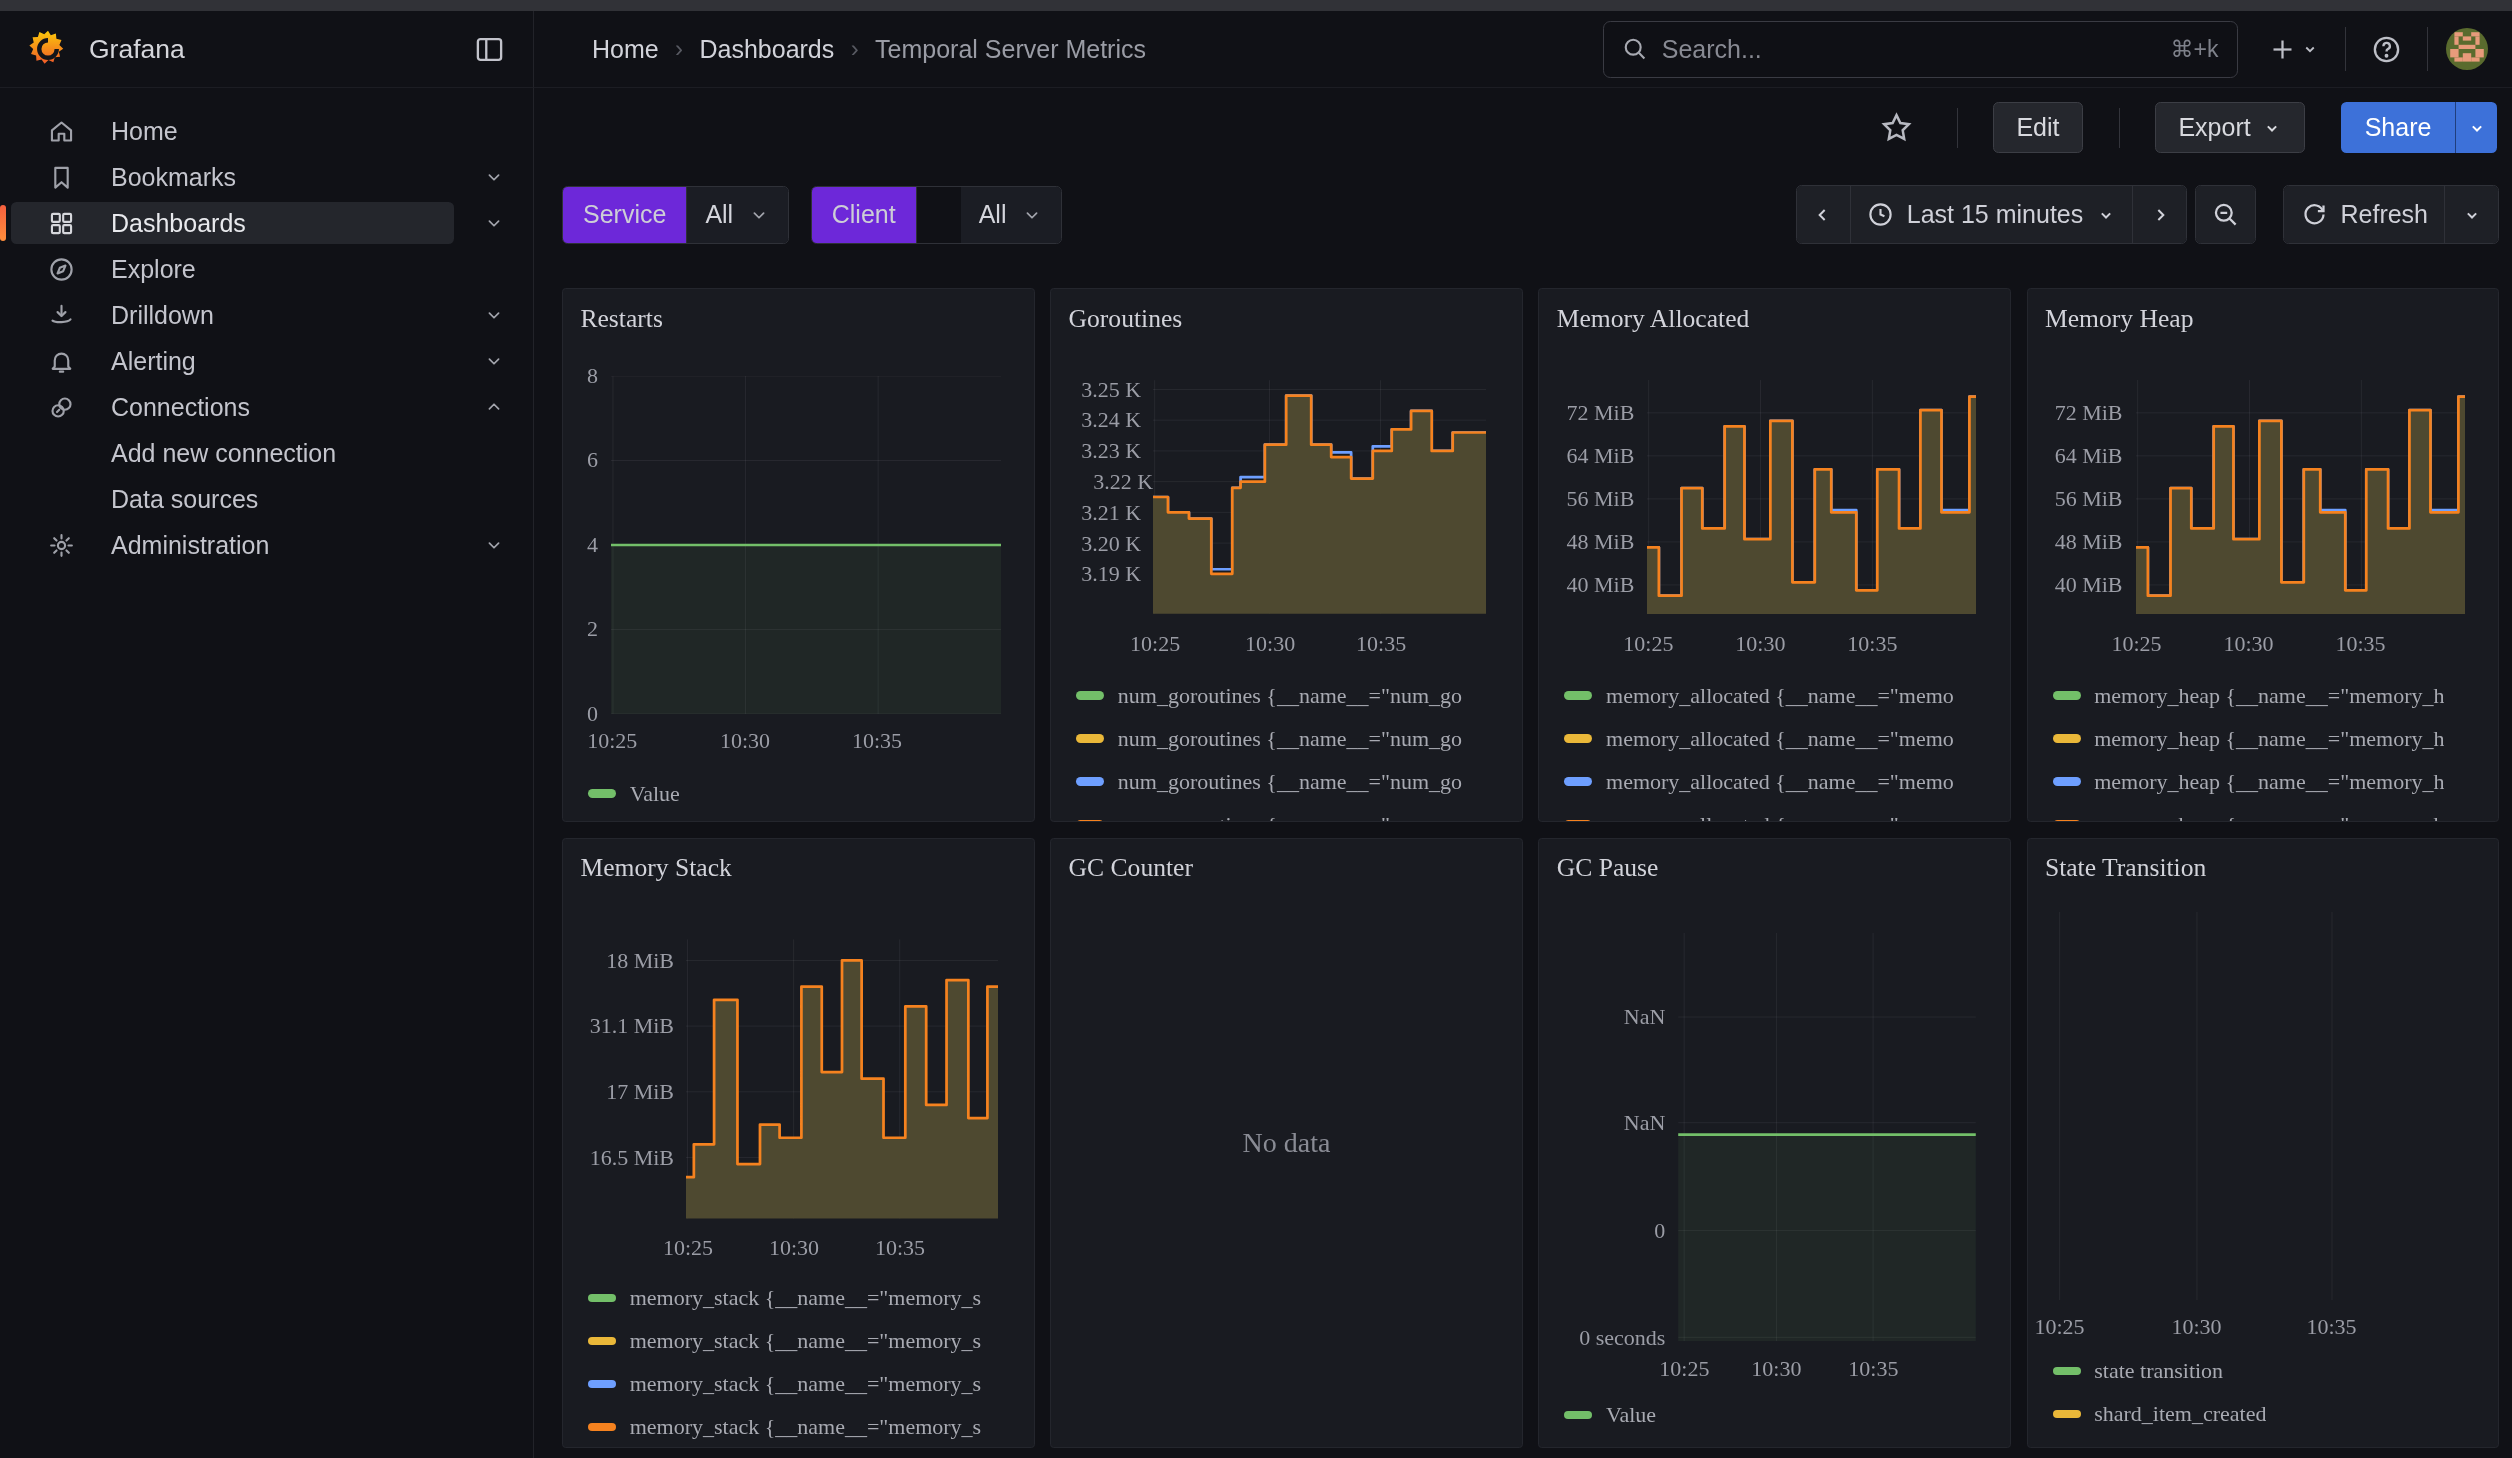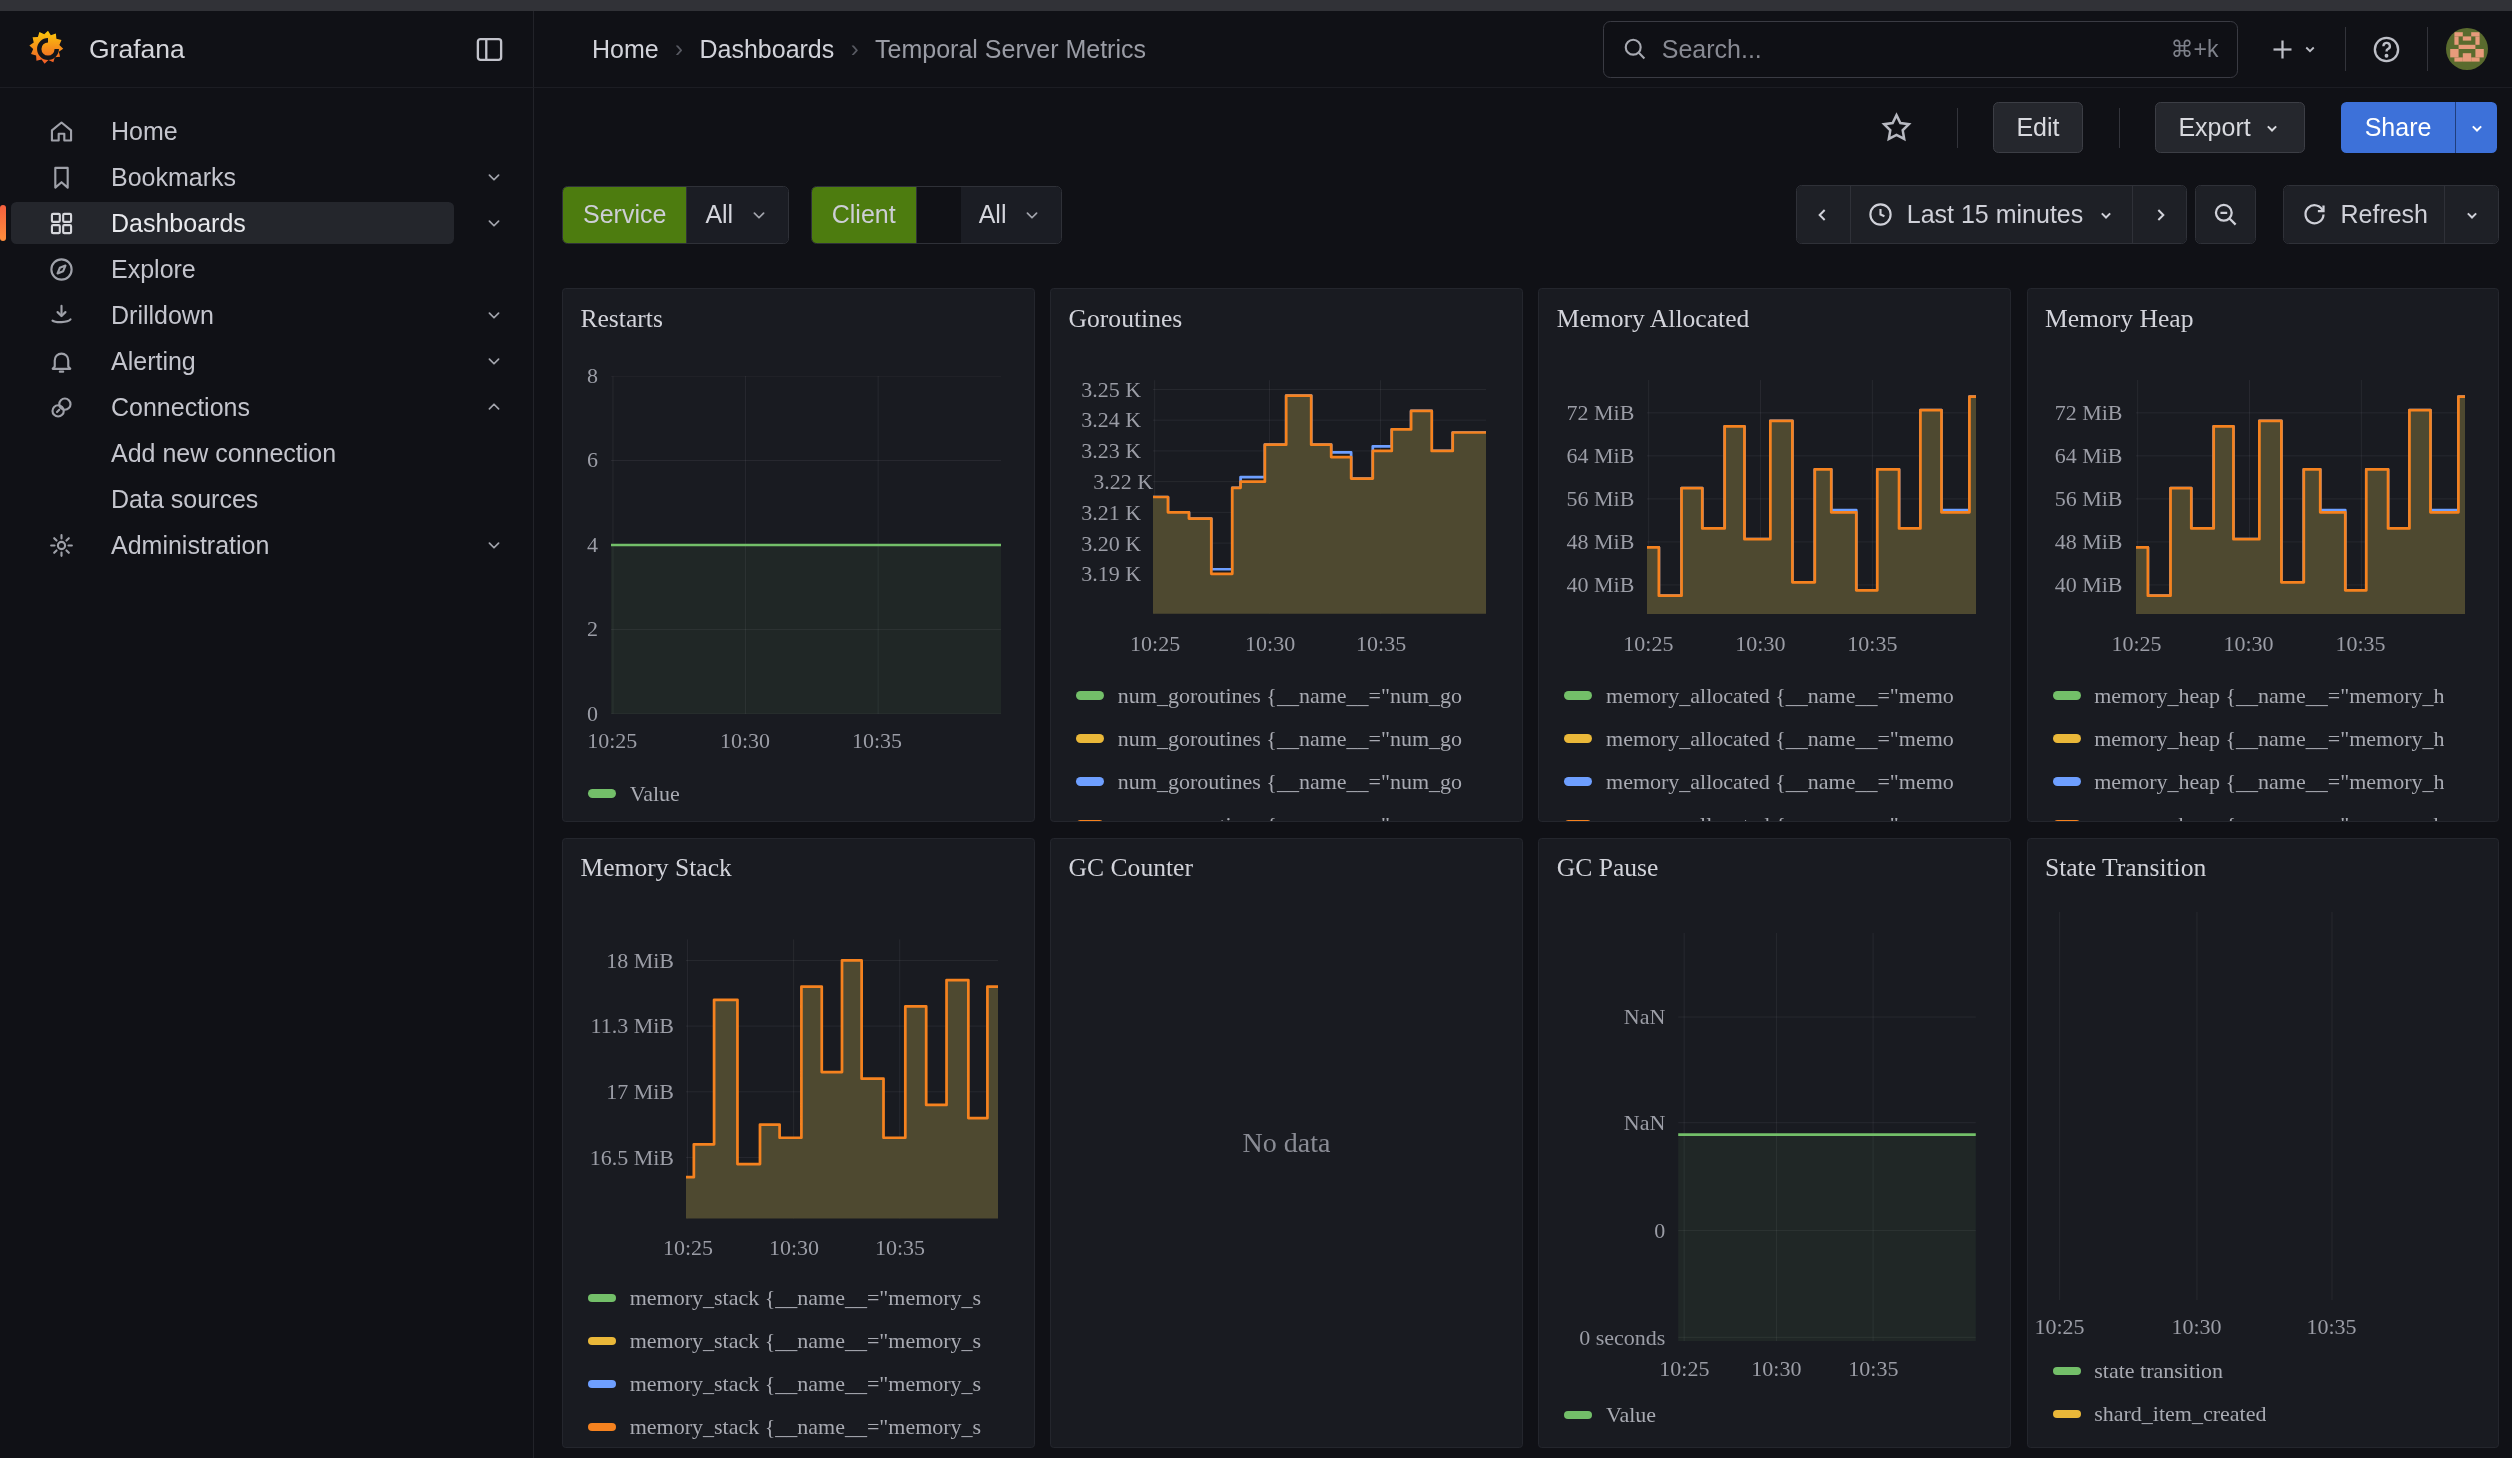--- a/index.html
+++ b/index.html
@@ -58,21 +58,21 @@
     font-size:25px; color:#D8D9DE; cursor:pointer; }
   .btn-split { display:flex; height:51px; border-radius:5.5px; overflow:hidden; }
   .btn-split .main-part { background:#3D71D9; color:#FFFFFF; font-size:25px; font-weight:500;
     display:flex; align-items:center; padding:12px 24px; cursor:pointer; }
   .btn-split .chev-part { background:#3D71D9; width:42px; display:flex; align-items:center;
     justify-content:center; color:#fff; border-left:0.9px solid rgba(10,20,50,0.55); cursor:pointer; }
   .content { flex:1; padding:18px 12.8px 0 28px; overflow:hidden; }
   .filter-bar { display:flex; align-items:center; }
   .pill { display:flex; height:58px; border:0.9px solid #2F3138; border-radius:5.5px; overflow:hidden; }
   .pill + .pill { margin-left:22px;gap:44px; }
-  .pill .plabel { background:#4d7c0f; display:flex; align-items:center; padding:0 20px;
+  .pill .plabel { background:#6d28d9; display:flex; align-items:center; padding:0 20px;
     font-size:25px; color:#CDCED6; border-right:0.9px solid #2F3138; }
   .pill .pvalue { background:#1B1D24; display:flex; align-items:center; gap:14.6px;
     padding:0 18px; font-size:25px; color:#D4D5DC; font-weight:500; cursor:pointer; }
   .time-controls { margin-left:auto; display:flex; align-items:center; }
   .tc-group { display:flex; border:0.9px solid #2F3138; border-radius:5.5px; overflow:hidden; }
   .tc-btn { background:#1E2026; height:57px; display:flex; align-items:center; justify-content:center;
     color:#CFD0D8; cursor:pointer; padding:0 16.4px; font-size:25px; font-weight:500; gap:12.8px; }
   .tc-btn + .tc-btn { border-left:0.9px solid #2F3138; }
   .gap8 { width:7.3px; } .gap30 { width:27px; }
   
@@ -584,21 +584,21 @@
               <line x1="0" x2="342" y1="95.04000000000002" y2="95.04000000000002" class="gridline"></line>
               <line x1="0" x2="342" y1="167.04" y2="167.04" class="gridline"></line>
               <line x1="0" x2="342" y1="239.04000000000002" y2="239.04000000000002" class="gridline"></line>
               <line x1="1.71" x2="1.71" y1="0" y2="306" class="gridline"></line>
               <line x1="117.99" x2="117.99" y1="0" y2="306" class="gridline"></line>
               <line x1="234.27" x2="234.27" y1="0" y2="306" class="gridline"></line>
               <path d="M0.0 260.6 L8.6 260.6 L8.6 224.6 L30.8 224.6 L30.8 66.2 L56.4 66.2 L56.4 246.2 L81.1 246.2 L81.1 203.0 L102.6 203.0 L102.6 217.4 L126.5 217.4 L126.5 51.8 L148.8 51.8 L148.8 145.4 L171.0 145.4 L171.0 23.0 L192.5 23.0 L192.5 152.6 L216.5 152.6 L216.5 217.4 L240.4 217.4 L240.4 73.4 L263.3 73.4 L263.3 181.4 L285.6 181.4 L285.6 44.6 L309.5 44.6 L309.5 195.8 L330.4 195.8 L330.4 51.8 L342.0 51.8 L342.0 306 L0.0 306 Z" fill="#4E4930" stroke="none"></path>
               <path d="M0.0 260.6 L8.6 260.6 L8.6 224.6 L30.8 224.6 L30.8 66.2 L56.4 66.2 L56.4 246.2 L81.1 246.2 L81.1 203.0 L102.6 203.0 L102.6 217.4 L126.5 217.4 L126.5 51.8 L148.8 51.8 L148.8 145.4 L171.0 145.4 L171.0 23.0 L192.5 23.0 L192.5 152.6 L216.5 152.6 L216.5 217.4 L240.4 217.4 L240.4 73.4 L263.3 73.4 L263.3 181.4 L285.6 181.4 L285.6 44.6 L309.5 44.6 L309.5 195.8 L330.4 195.8 L330.4 51.8 L342.0 51.8" fill="none" stroke="#F5821F" stroke-width="3" stroke-linejoin="round"></path>
             </svg>
             <div class="ytick" style="left: 0px; width: 111px; top: 110px;">18 MiB</div>
-            <div class="ytick" style="left: 0px; width: 111px; top: 175px;">11.3 MiB</div>
+            <div class="ytick" style="left: 0px; width: 111px; top: 175px;">31.1 MiB</div>
             <div class="ytick" style="left: 0px; width: 111px; top: 241px;">17 MiB</div>
             <div class="ytick" style="left: 0px; width: 111px; top: 307px;">16.5 MiB</div>
             <div class="xtick" style="left: 75px; top: 396px;">10:25</div>
             <div class="xtick" style="left: 181px; top: 396px;">10:30</div>
             <div class="xtick" style="left: 287px; top: 396px;">10:35</div>
             <div class="legend-row" style="top: 446px;">
               <span class="legend-swatch" style="background: rgb(115, 191, 105);"></span>
               <span class="legend-label">memory_stack {__name__="memory_s</span>
             </div>
             <div class="legend-row" style="top: 489px;">

